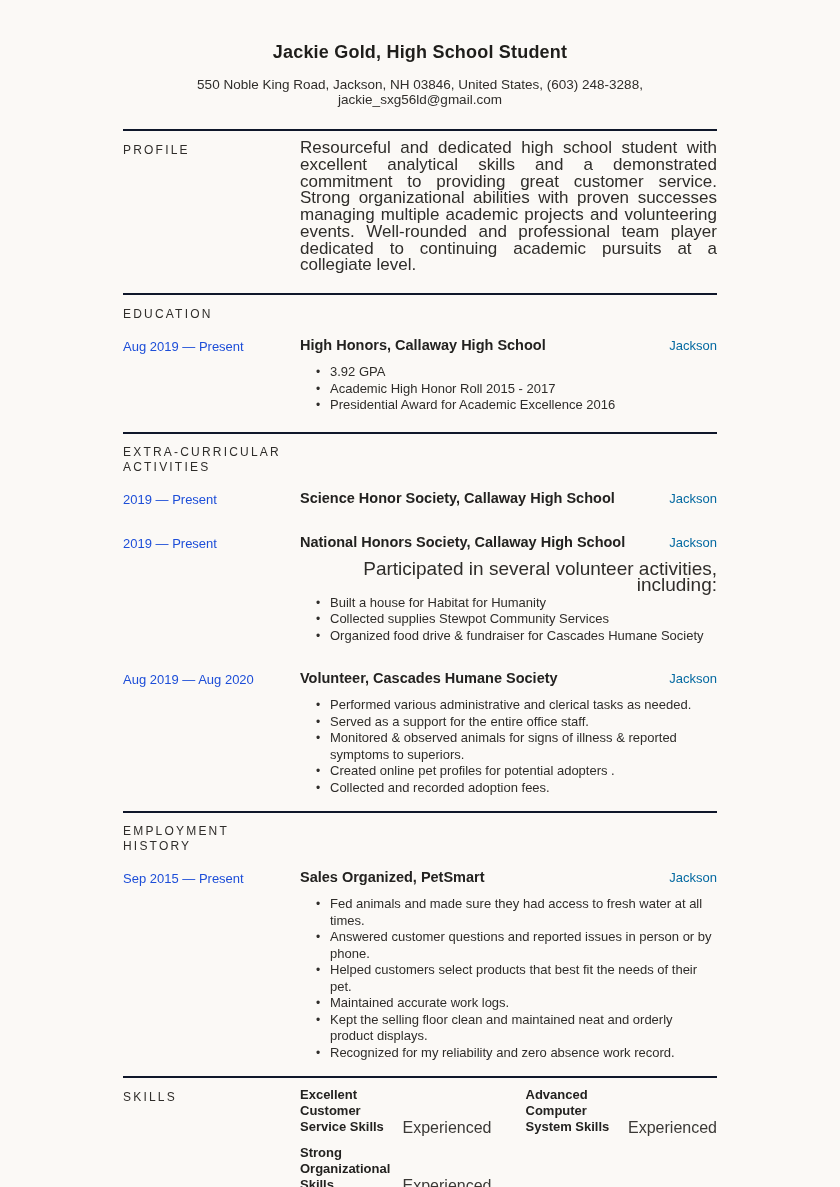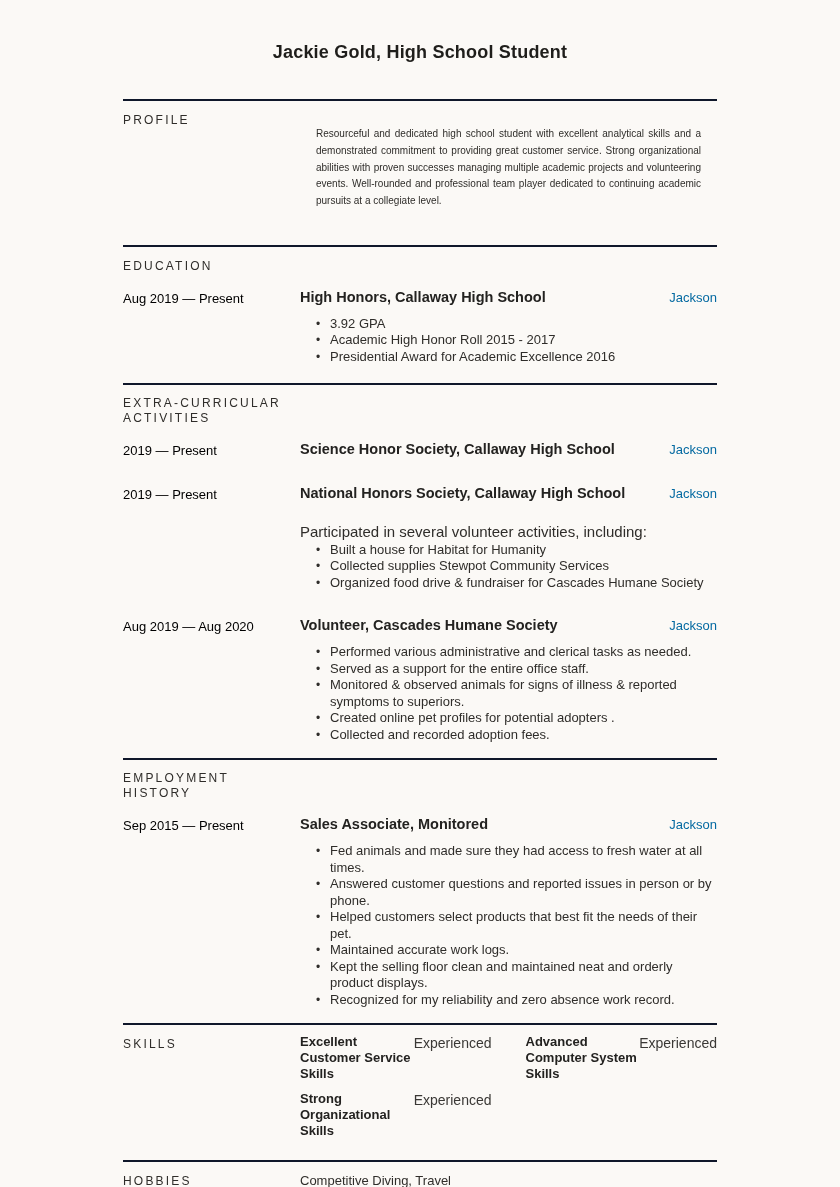--- a/index.html
+++ b/index.html
@@ -49,45 +49,45 @@
   .label {
     display: inline-block;
     font-size: 12px;
     letter-spacing: 2.2px;
     color: #2f2d2a;
     line-height: 15px;
     padding-top: 2px;
   }
 
   .profile-text {
-    margin: 16px;
-    font-size: 10px;
+    margin: 0;
+    font-size: 17px;
     line-height: 16.75px;
     text-align: justify;
   }
 
   
   .entry { margin-top: 25px; }
   .entry.first { margin-top: 14px; }
   .entry-date {
     display: inline-block;
     font-size: 13px;
     line-height: 16px;
     padding-top: 3px;
-    color: #000000;
+    color: #1d4ed8;
   }
   .entry-header { display: flex; justify-content: space-between; align-items: baseline; }
   .entry-title {
     font-size: 14.5px;
     font-weight: bold;
     color: #232220;
     line-height: 19px;
   }
   .entry-location { font-size: 13px; color: #0369a1; padding-left: 12px; white-space: nowrap; }
-  .entry-desc { margin: 21px 0 0 0; font-size: 15px; line-height: 16.5px; }
+  .entry-desc { margin: 9px 0 0 0; font-size: 19px; line-height: 16.5px; text-align: right; }
   ul.bullets { list-style: none; margin: 9px 0 0 0; padding: 0; }
   ul.bullets li {
     position: relative;
     padding-left: 30px;
     font-size: 13px;
     line-height: 16.5px;
   }
   ul.bullets li::before {
     content: "\2022";
     position: absolute;
@@ -101,40 +101,41 @@
   .skills-grid { display: flex; gap: 34px; }
   .skills-col { flex: 1; min-width: 0; display: flex; flex-direction: column; gap: 9px; }
   .skill-item { display: flex; justify-content: space-between; align-items: flex-start; }
   .skill-name {
     font-size: 13px;
     font-weight: bold;
     color: #232220;
     line-height: 16px;
     max-width: 70%;
   }
-  .skill-level { font-size: 14px; color: #3a3835; line-height: 16px; padding-top: 1px; }
+  .skill-level { font-size: 16px; color: #3a3835; line-height: 16px; padding-top: 1px; margin-top: 32px; }
 
   
   .hobbies-text { font-size: 13px; line-height: 16px; padding-top: 2px; }
   .references-text {
     font-size: 15px;
     color: #232220;
     text-align: center;
     padding-right: 64px;
     padding-top: 1px;
     line-height: 19px;
   }
 </style>
 </head>
 <body>
 
 <div class="page">
 
   <div class="header">
     <div class="name">Jackie Gold, High School Student</div>
+    <div class="contact">550 Noble King Road, Jackson, NH 03846, United States, (603) 248-3288, jackie_sxg56ld@gmail.com</div>
   </div>
 
   <div class="section section-profile">
     <div class="row">
       <div class="col-left">
         <span class="label">PROFILE</span>
       </div>
       <div class="col-main">
         <p class="profile-text">Resourceful and dedicated high school student with excellent analytical skills and a demonstrated commitment to providing great customer service. Strong organizational abilities with proven successes managing multiple academic projects and volunteering events. Well-rounded and professional team player dedicated to continuing academic pursuits at a collegiate level.</p>
       </div>
@@ -222,21 +223,21 @@
       <div class="col-left">
         <span class="label">EMPLOYMENT HISTORY</span>
       </div>
       <div class="col-main"></div>
     </div>
     <div class="entries">
         <div class="row entry first">
           <div class="col-left"><span class="entry-date">Sep 2015 — Present</span></div>
           <div class="col-main">
             <div class="entry-header">
-              <span class="entry-title">Sales Associate, Monitored</span>
+              <span class="entry-title">Sales Organized, PetSmart</span>
               <span class="entry-location">Jackson</span>
             </div>
             <ul class="bullets">
               <li>Fed animals and made sure they had access to fresh water at all times.</li>
               <li>Answered customer questions and reported issues in person or by phone.</li>
               <li>Helped customers select products that best fit the needs of their pet.</li>
               <li>Maintained accurate work logs.</li>
               <li>Kept the selling floor clean and maintained neat and orderly product displays.</li>
               <li>Recognized for my reliability and zero absence work record.</li>
             </ul>

